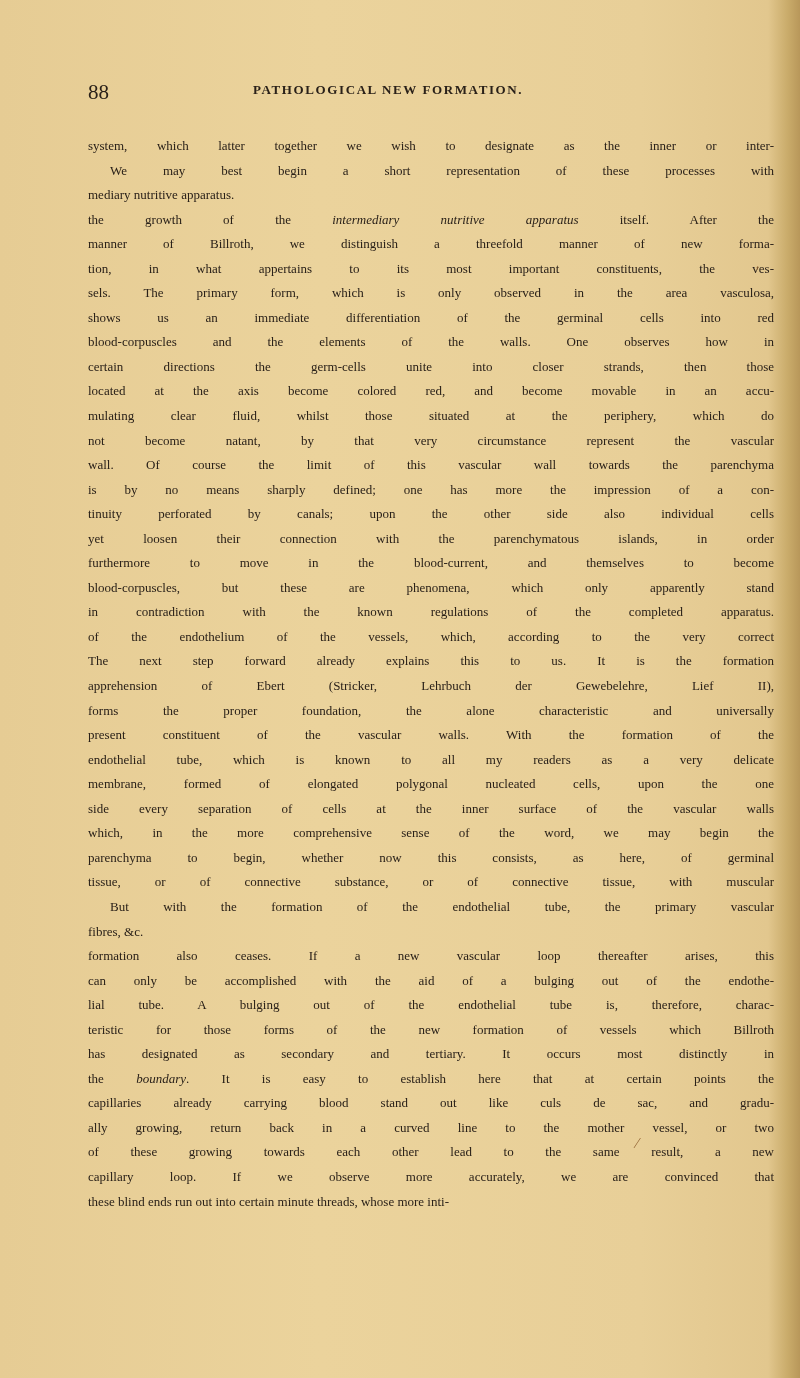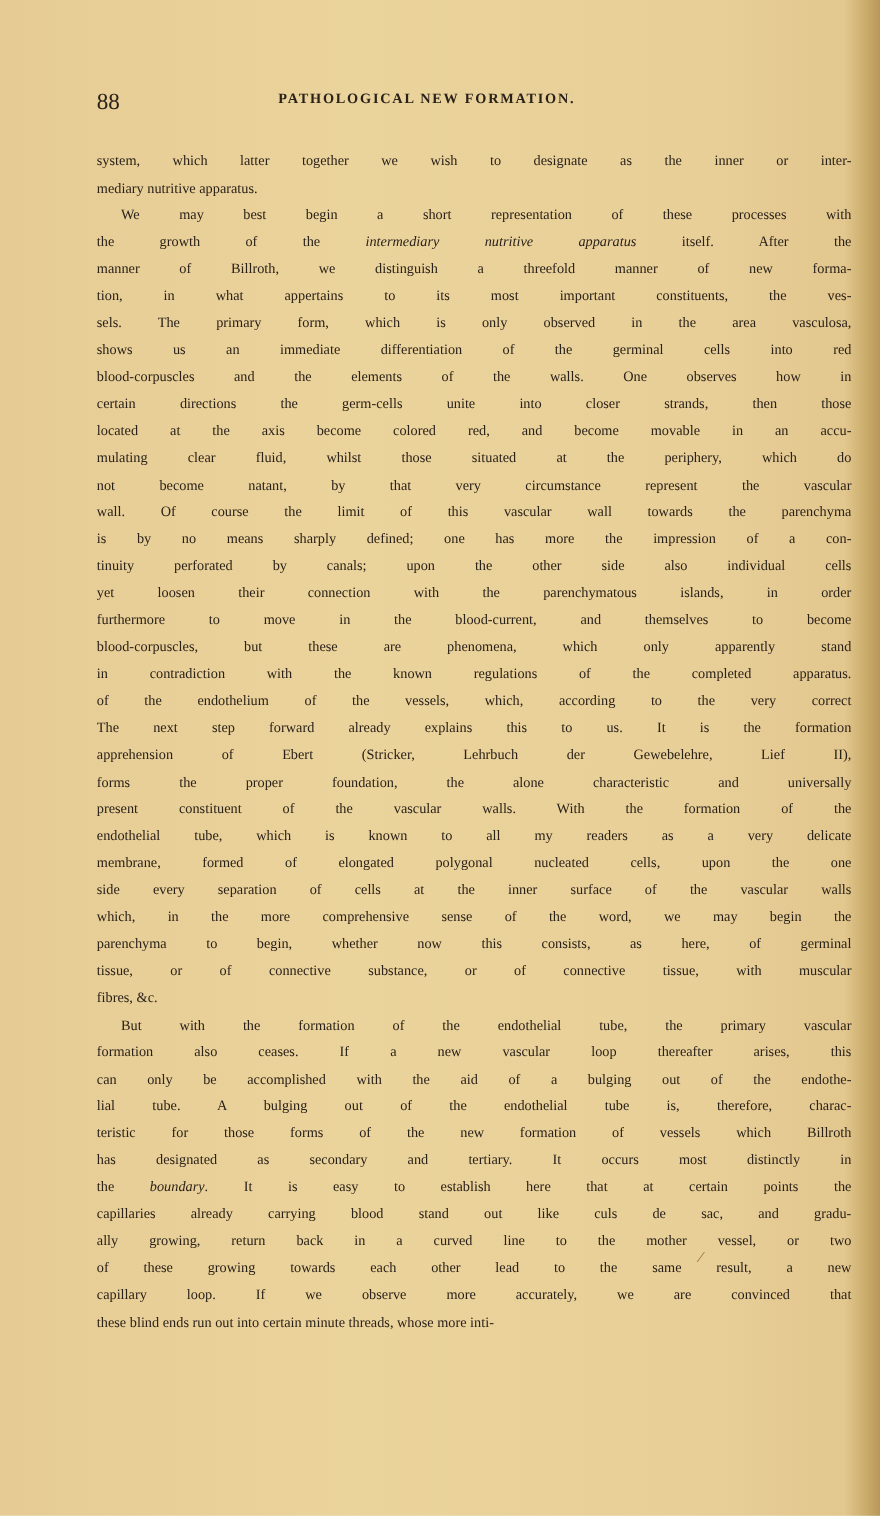--- a/index.html
+++ b/index.html
@@ -32,22 +32,22 @@
 <body>
 
 <div class="page">
   <div class="running-head">
     <span class="page-number">88</span>
     <span class="head-title">PATHOLOGICAL NEW FORMATION.</span>
   </div>
 
   <div class="body-text" id="body-text">
       <span class="line">system, which latter together we wish to designate as the inner or inter-</span>
+      <span class="line indent">We may best begin a short representation of these processes with</span>
       <span class="line last">mediary nutritive apparatus.</span>
-      <span class="line indent">We may best begin a short representation of these processes with</span>
       <span class="line">the growth of the <em>intermediary nutritive apparatus</em> itself. After the</span>
       <span class="line">manner of Billroth, we distinguish a threefold manner of new forma-</span>
       <span class="line">tion, in what appertains to its most important constituents, the ves-</span>
       <span class="line">sels. The primary form, which is only observed in the area vasculosa,</span>
       <span class="line">shows us an immediate differentiation of the germinal cells into red</span>
       <span class="line">blood-corpuscles and the elements of the walls. One observes how in</span>
       <span class="line">certain directions the germ-cells unite into closer strands, then those</span>
       <span class="line">located at the axis become colored red, and become movable in an accu-</span>
       <span class="line">mulating clear fluid, whilst those situated at the periphery, which do</span>
       <span class="line">not become natant, by that very circumstance represent the vascular</span>
@@ -62,22 +62,22 @@
       <span class="line">The next step forward already explains this to us. It is the formation</span>
       <span class="line">apprehension of Ebert (Stricker, Lehrbuch der Gewebelehre, Lief II),</span>
       <span class="line">forms the proper foundation, the alone characteristic and universally</span>
       <span class="line">present constituent of the vascular walls. With the formation of the</span>
       <span class="line">endothelial tube, which is known to all my readers as a very delicate</span>
       <span class="line">membrane, formed of elongated polygonal nucleated cells, upon the one</span>
       <span class="line">side every separation of cells at the inner surface of the vascular walls</span>
       <span class="line">which, in the more comprehensive sense of the word, we may begin the</span>
       <span class="line">parenchyma to begin, whether now this consists, as here, of germinal</span>
       <span class="line">tissue, or of connective substance, or of connective tissue, with muscular</span>
+      <span class="line indent">But with the formation of the endothelial tube, the primary vascular</span>
       <span class="line last">fibres, &amp;c.</span>
-      <span class="line indent">But with the formation of the endothelial tube, the primary vascular</span>
       <span class="line">formation also ceases. If a new vascular loop thereafter arises, this</span>
       <span class="line">can only be accomplished with the aid of a bulging out of the endothe-</span>
       <span class="line">lial tube. A bulging out of the endothelial tube is, therefore, charac-</span>
       <span class="line">teristic for those forms of the new formation of vessels which Billroth</span>
       <span class="line">has designated as secondary and tertiary. It occurs most distinctly in</span>
       <span class="line">the <em>boundary</em>. It is easy to establish here that at certain points the</span>
       <span class="line">capillaries already carrying blood stand out like culs de sac, and gradu-</span>
       <span class="line">ally growing, return back in a curved line to the mother vessel, or two</span>
       <span class="line">of these growing towards each other lead to the same result, a new</span>
       <span class="line">capillary loop. If we observe more accurately, we are convinced that</span>

